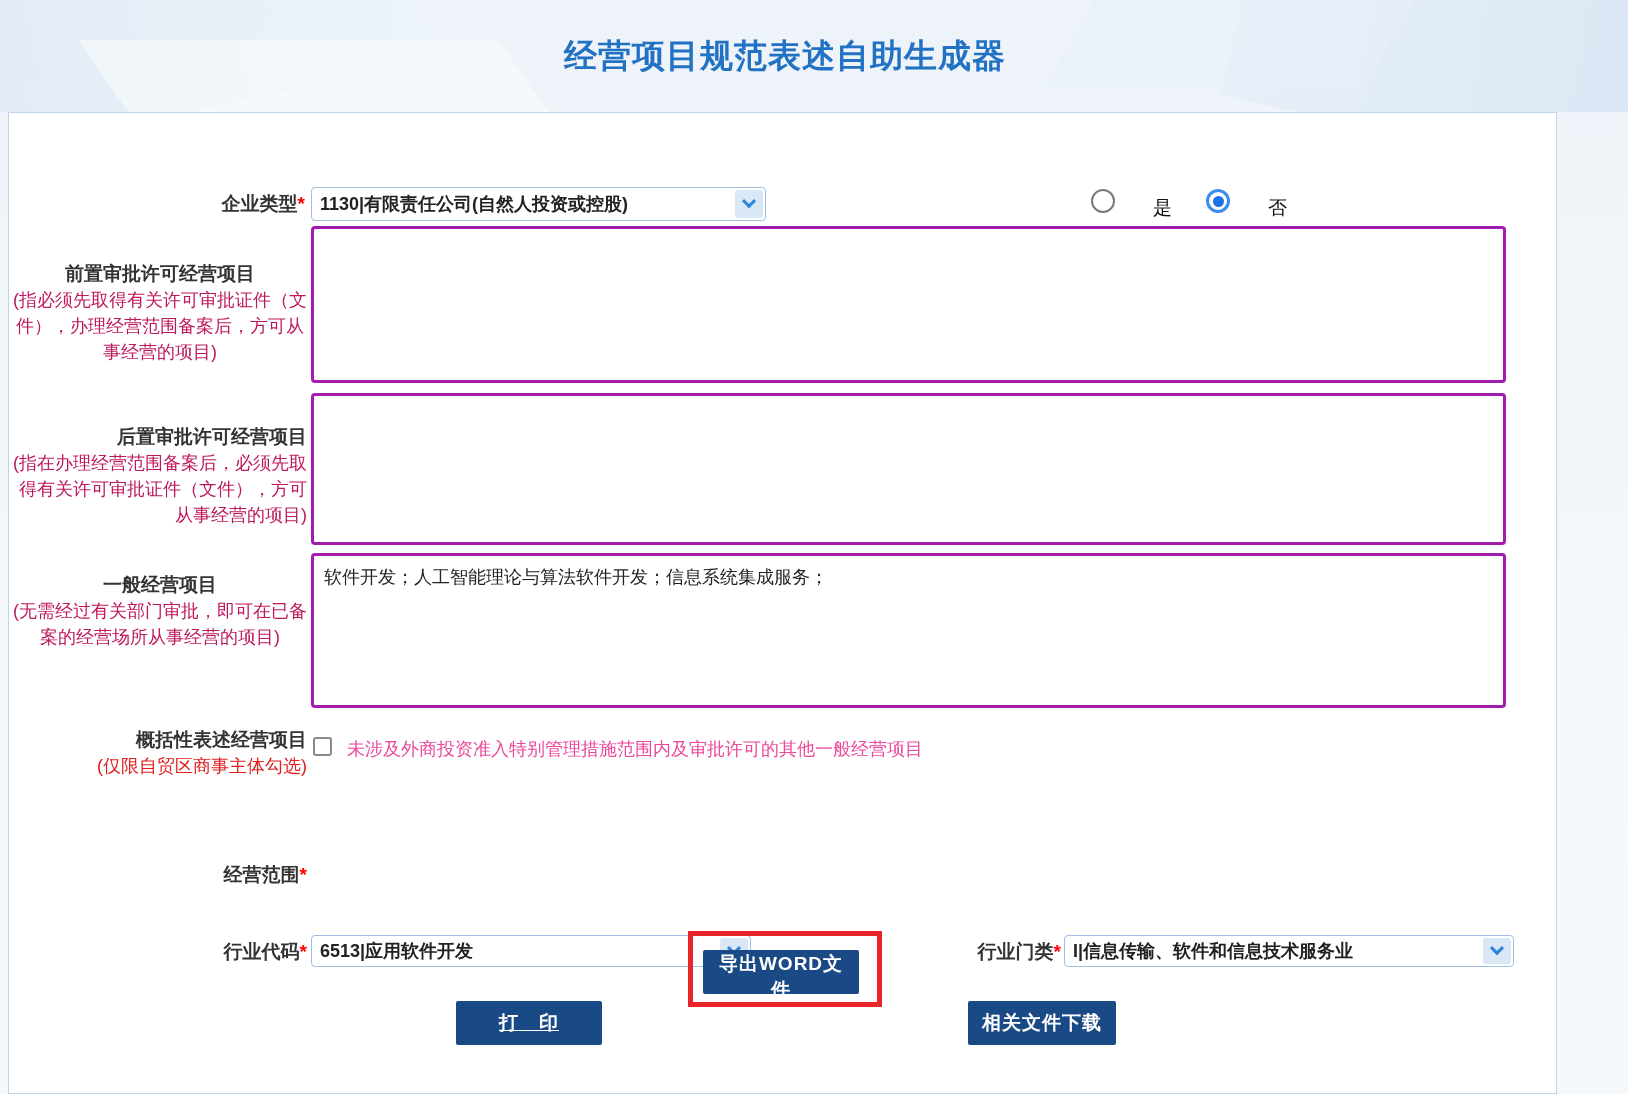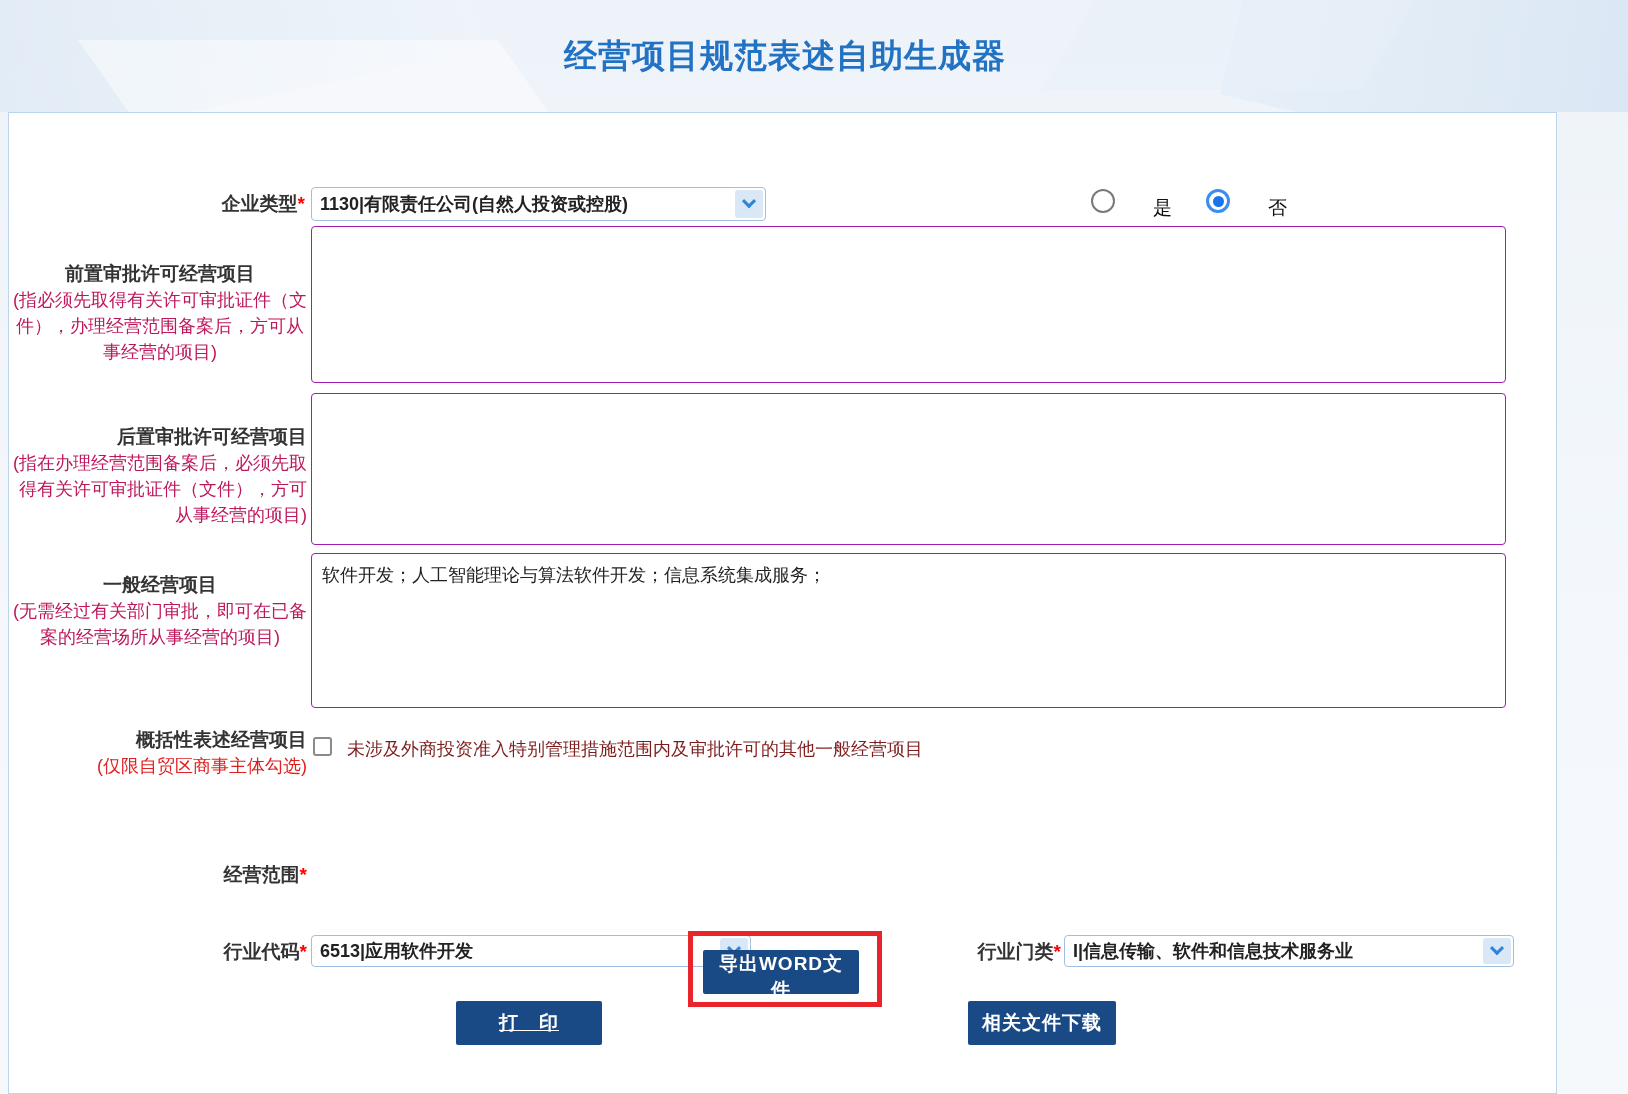--- a/index.html
+++ b/index.html
@@ -51,36 +51,36 @@
   .sel-arrow {
     position:absolute; right:2px; top:2px; bottom:2px; width:28px;
     background:#d9e7f7; border-radius:3px; display:flex; align-items:center; justify-content:center;
   }
   .chev {
     width:10px; height:10px; border-right:3px solid #2e86d8; border-bottom:3px solid #2e86d8;
     transform:rotate(45deg) translate(-2px,-2px);
   }
 
   textarea.box {
-    position:absolute; border:1px solid #a21caf; border-radius:4px; background:#fff;
+    position:absolute; border:3px solid #a21caf; border-radius:4px; background:#fff;
     resize:none; outline:none; padding:8px 10px; font-size:18px; color:#222; line-height:26px;
     font-family:"Liberation Sans","DejaVu Sans",sans-serif;
   }
 
   .radio { position:absolute; width:24px; height:24px; border-radius:50%; background:#fff; cursor:pointer; }
   .radio.off { border:2px solid #7a7a7a; }
   .radio.on  { border:3px solid #3b8df0; display:flex; align-items:center; justify-content:center; }
   .radio.on .dot { width:11px; height:11px; border-radius:50%; background:#1a73e8; }
   .radio-label { position:absolute; font-size:19px; color:#111; cursor:pointer; }
 
   .checkbox {
     position:absolute; width:19px; height:19px; border:2px solid #8a8a8a; border-radius:3px;
     background:#fff; cursor:pointer;
   }
-  .cb-label { position:absolute; font-size:18px; color:#7f1d1d; cursor:pointer; }
+  .cb-label { position:absolute; font-size:18px; color:#ec4899; cursor:pointer; }
 
   .btn {
     position:absolute; height:44px; background:#1a4a85; color:#fff; border:none;
     font-size:19px; font-weight:bold; font-family:inherit; cursor:pointer; border-radius:2px;
     letter-spacing:1px;
   }
   .highlight-box {
     position:absolute; left:679px; top:818px; width:194px; height:76px;
     border:5px solid #e8252a;
   }

